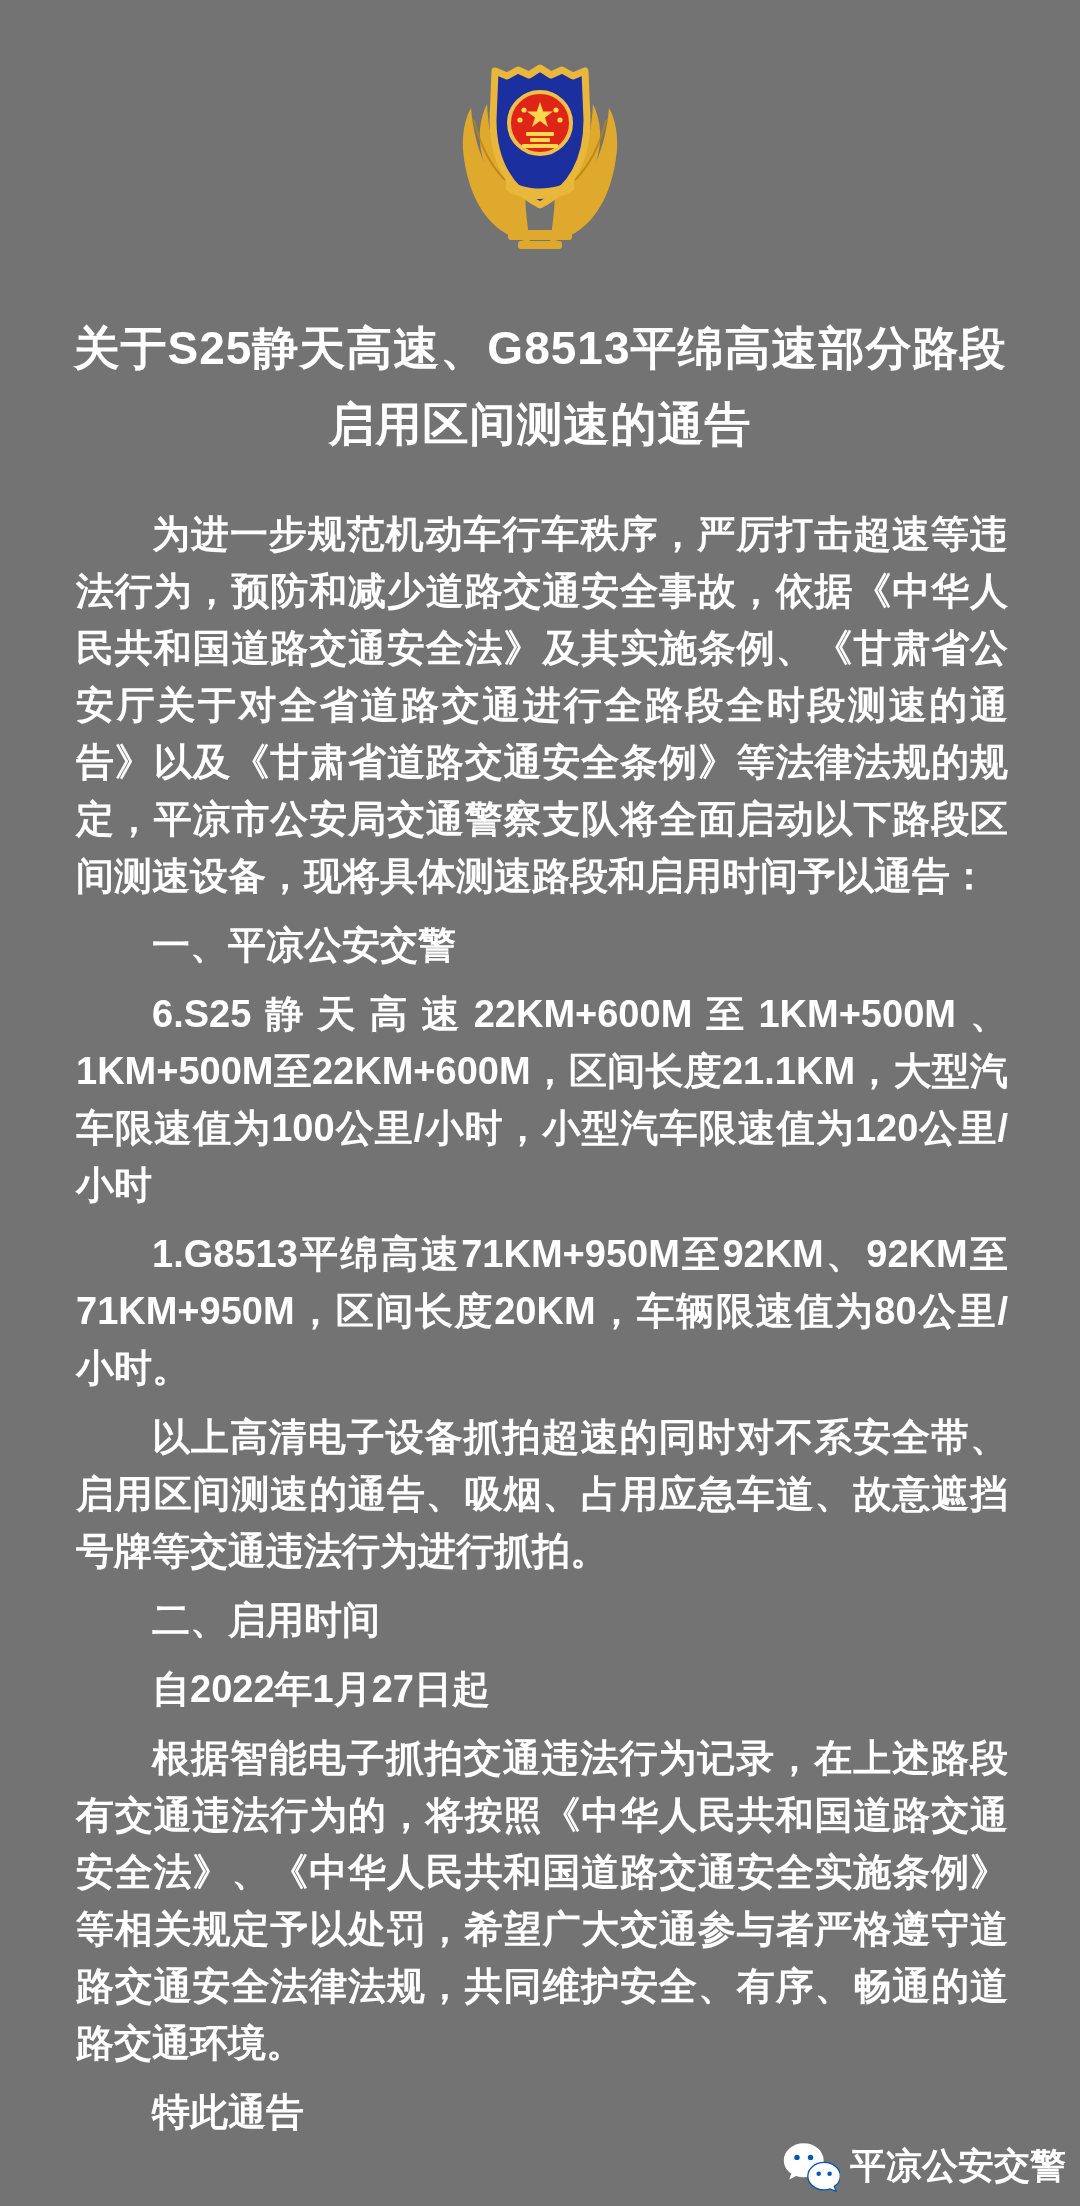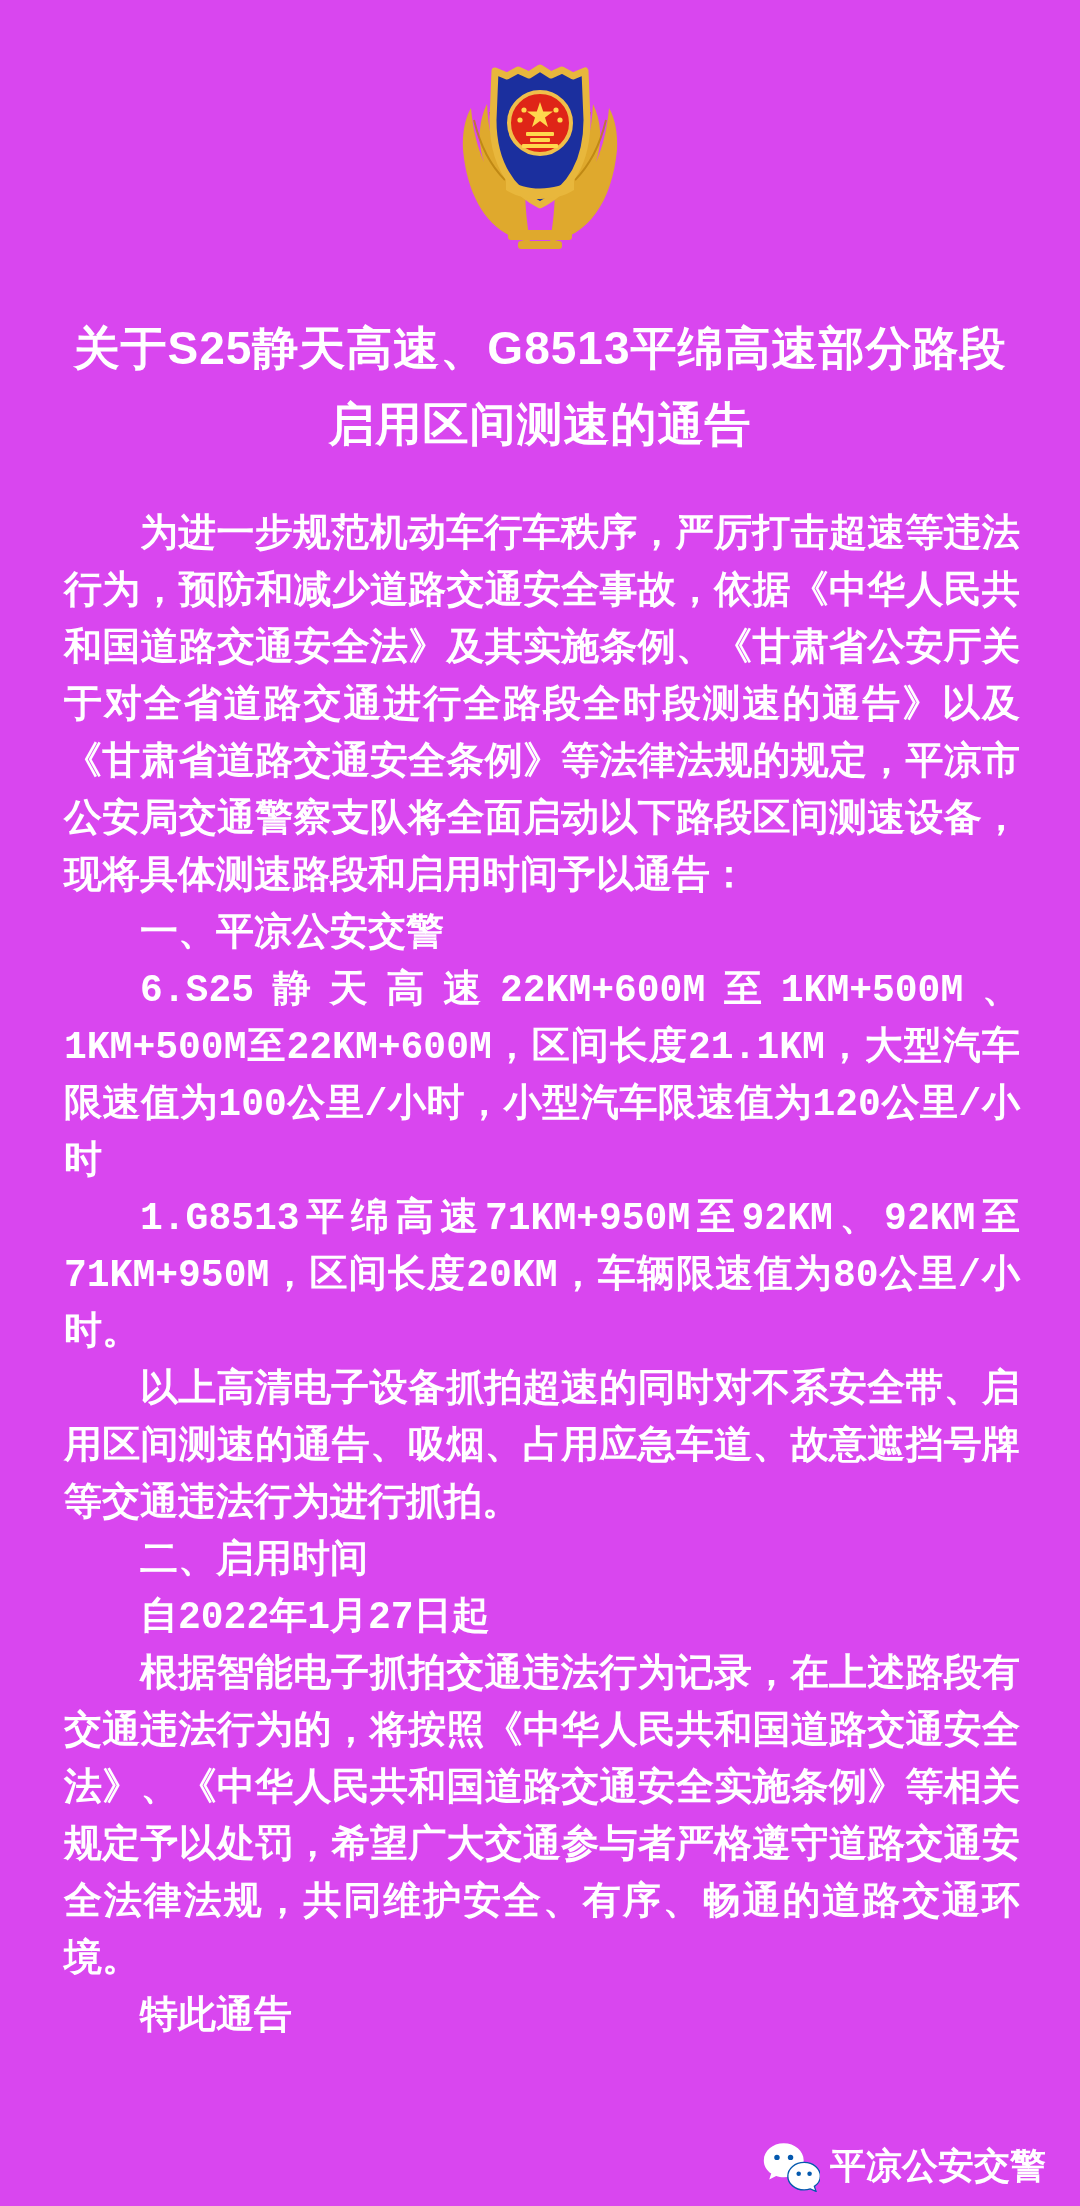--- a/index.html
+++ b/index.html
@@ -1,39 +1,39 @@
 <!DOCTYPE html>
 <html><head>
 <meta charset="utf-8">
 <style>
   html,body { margin:0; padding:0; background:#123; }
   .page {
     width:1080px; height:2206px;
-    background:#d946ef;
+    background:#737373;
     position:relative; overflow:hidden;
     font-family:"Liberation Sans", sans-serif;
     color:#FFFFFF; font-weight:bold;
     margin:0 auto;
   }
   .emblem-wrap { width:100%; text-align:center; padding-top:50px; }
   .emblem-wrap svg { display:inline-block; }
   .title {
     text-align:center;
     font-size:46px; line-height:76px;
     margin-top:56px; letter-spacing:1px;
   }
   .doc-body {
     margin-top:44px;
     padding:0 60px 0 64px;
     font-size:38px; line-height:57px;
     text-align:justify;
   }
-  .doc-body p { margin:0; text-indent:2em;font-family:Liberation Mono, monospace; }
+  .doc-body p { margin:12px; text-indent:2em; }
   .watermark {
-    position:absolute; right:34px; bottom:14px;
+    position:absolute; right:14px; bottom:14px;
     display:flex; align-items:center; gap:10px;
     font-size:36px; font-weight:bold;text-align:center;
   }
   .watermark svg { display:block; }
 </style>
 </head>
 <body>
 
 <div class="page">
 

